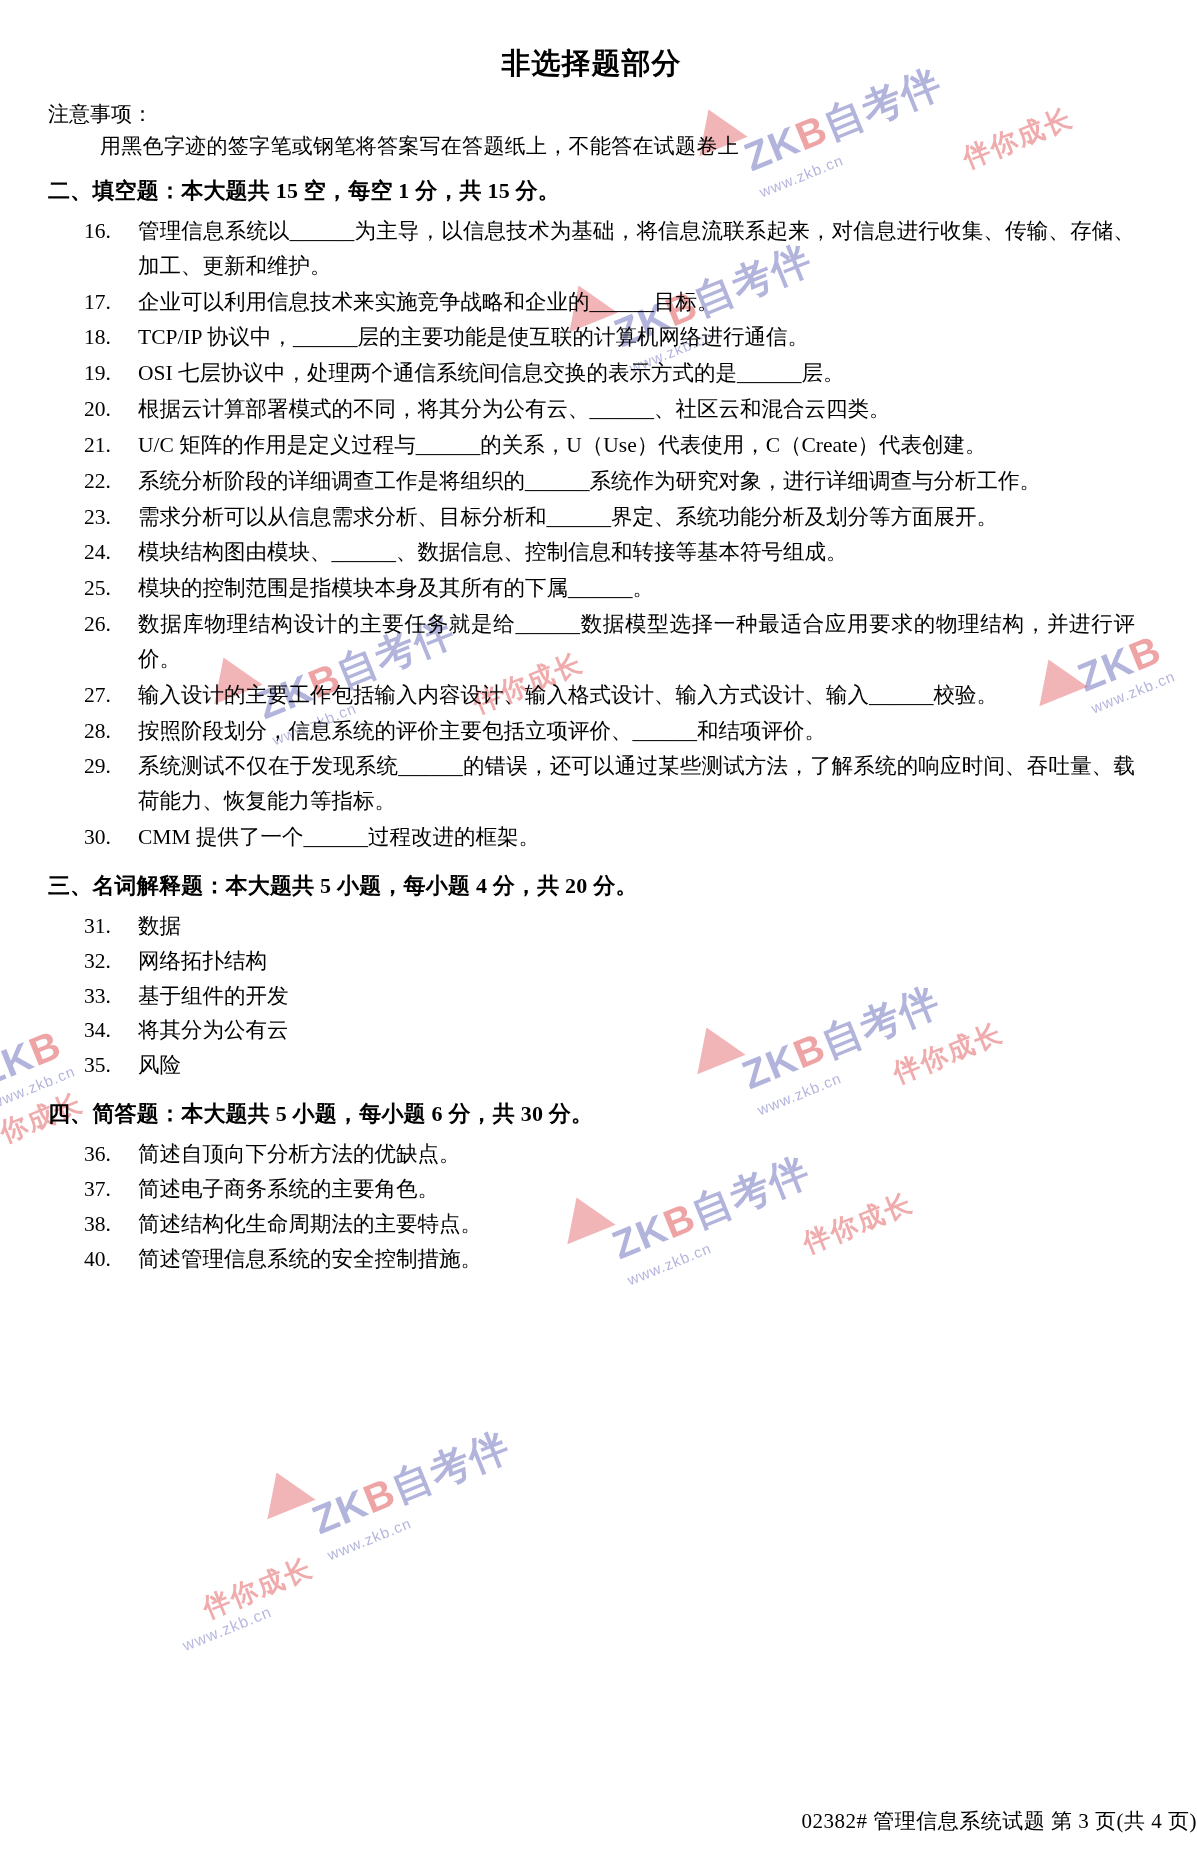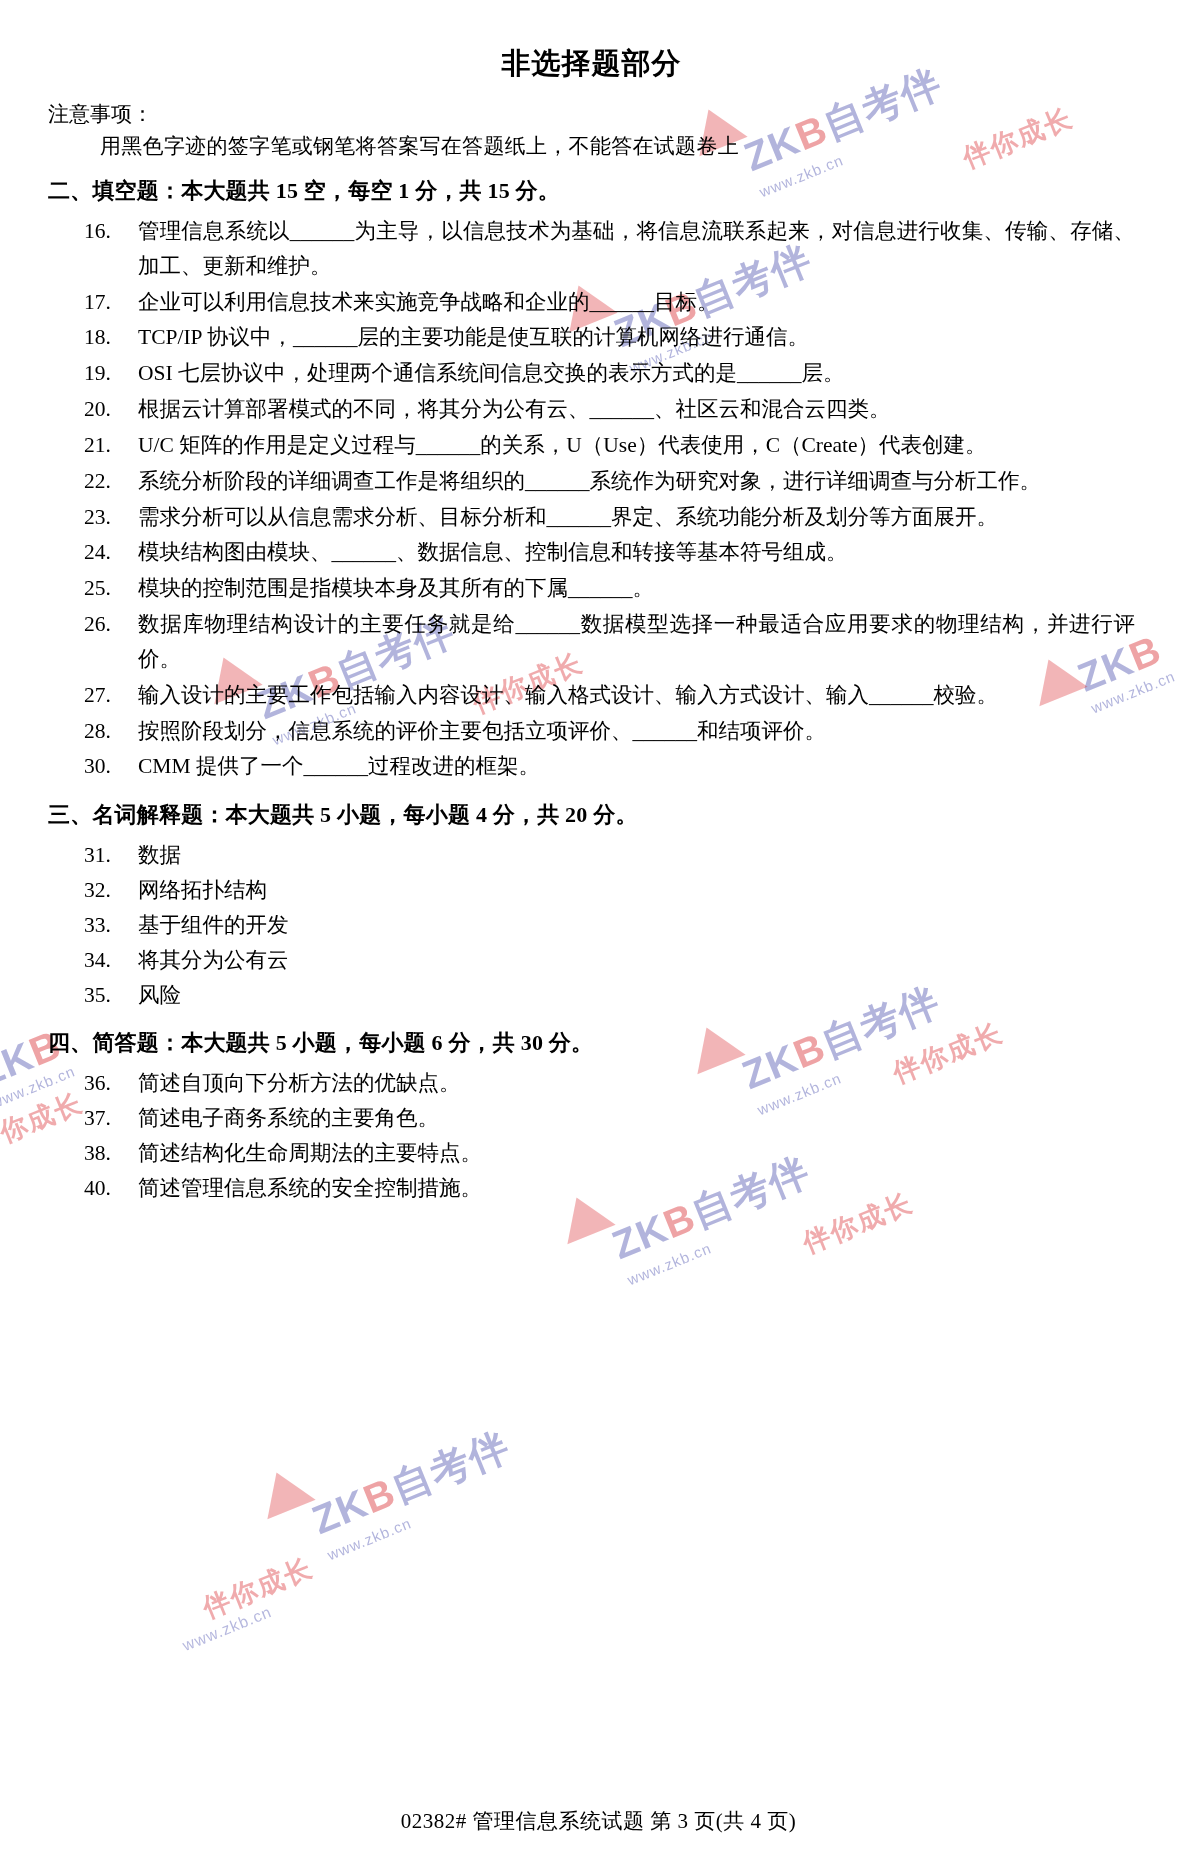--- a/index.html
+++ b/index.html
@@ -75,21 +75,21 @@
     text-align: justify;
     text-justify: inter-ideograph;
   }
   .q.compact { margin-bottom: 0px; }
   .short .body { text-align: left; }
   .footer {
     position: absolute;
     left: 0;
     bottom: 24px;
     width: 100%;
-    text-align: center;
+    text-align: right;
     font-size: 21px;
     letter-spacing: 0.5px;
     z-index: 3;
   }
   
   .wm-layer {
     position: absolute;
     left: 0; top: 0;
     width: 1197px;
     height: 1859px;
@@ -263,20 +263,24 @@
         </li>
       <li class="q">
           <span class="num">27.</span>
           <span class="body">输入设计的主要工作包括输入内容设计、输入格式设计、输入方式设计、输入______校验。</span>
         </li>
       <li class="q">
           <span class="num">28.</span>
           <span class="body">按照阶段划分，信息系统的评价主要包括立项评价、______和结项评价。</span>
         </li>
       <li class="q">
+          <span class="num">29.</span>
+          <span class="body">系统测试不仅在于发现系统______的错误，还可以通过某些测试方法，了解系统的响应时间、吞吐量、载荷能力、恢复能力等指标。</span>
+        </li>
+      <li class="q">
           <span class="num">30.</span>
           <span class="body">CMM 提供了一个______过程改进的框架。</span>
         </li>
     </ul>
 
     <div class="section-head">三、名词解释题：本大题共 5 小题，每小题 4 分，共 20 分。</div>
     <ul class="qlist">
       <li class="q short compact">
           <span class="num">31.</span>
           <span class="body">数据</span>

